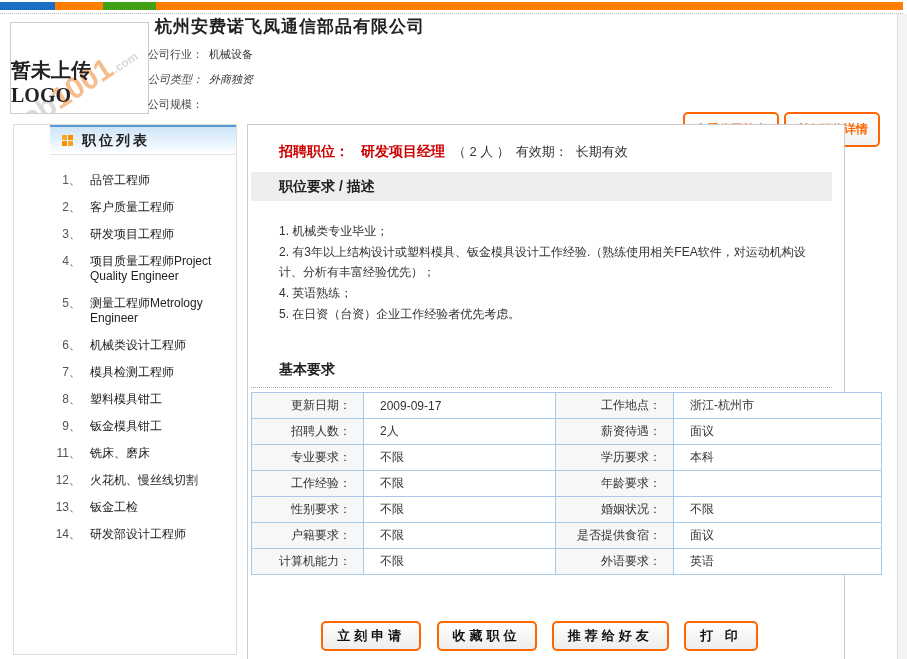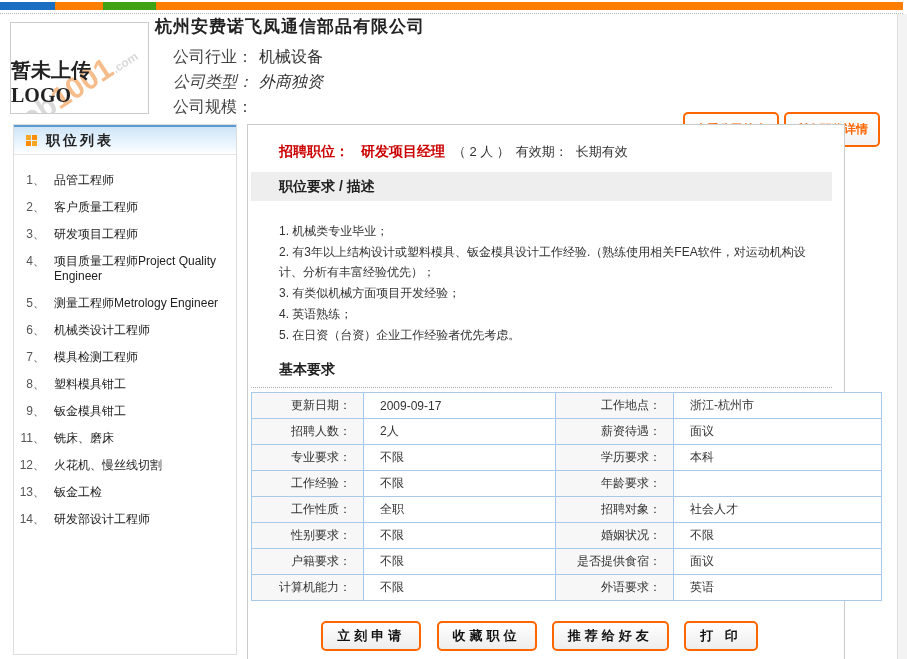--- a/index.html
+++ b/index.html
@@ -27,33 +27,33 @@
   .logo-watermark { position:absolute; left:-6px; top:48px; transform:rotate(-33deg);
     font-weight:bold; white-space:nowrap; pointer-events:none; }
   .wm-job  { font-size:30px; color:#d9d9d9; }
   .wm-1001 { font-size:30px; color:#f6bd8c; }
   .wm-com  { font-size:12px; color:#d9d9d9; }
   .logo-text { position:absolute; left:0; right:0; top:34px; text-align:left;
     font-size:20px; font-weight:bold; color:#222;
     font-family:"Liberation Serif","DejaVu Serif",serif; }
   .company-name { position:absolute; left:155px; top:15px; font-size:17px;
     font-weight:bold; color:#222; letter-spacing:1px; }
-  .company-field { position:absolute; left:173px; font-size:16px; color:#444; }
+  .company-field { position:absolute; left:148px; font-size:11px; color:#444; }
   .cf-0 { top:47px; } .cf-1 { top:72px;font-style:italic; } .cf-2 { top:97px; }
   .company-field .cf-value { margin-left:6px; color:#333; }
   .hdr-btn { position:absolute; top:112px; height:35px; padding:0 10px;
     border:2px solid #f60; border-radius:5px; color:#f60; font-weight:bold;
     font-size:12px; background:linear-gradient(#ffffff,#f3f3f3);
     cursor:pointer; line-height:19px; font-family:inherit; }
   .btn-intro { right:128px; }
   .btn-alljobs { right:27px; }
 
   
   .sidebar { position:absolute; left:13px; top:124px; width:224px; bottom:4px;
-    border:1px solid #ddd; background:#fff; }
+    border:1px solid #ddd; background:#fff;padding-left:36px; }
   .sidebar-header { border-top:2px solid #5b9bd5;
     background:linear-gradient(#cfe5f7,#eef7ff 70%,#ffffff); height:30px;
     display:flex; align-items:center; padding-left:12px; border-bottom:1px solid #e4e4e4; }
   .grid-icon { display:inline-grid; grid-template-columns:5px 5px; gap:1px; margin-right:9px; }
   .grid-icon i { width:5px; height:5px; }
   .grid-icon i:nth-child(1){ background:#f5a623; }
   .grid-icon i:nth-child(2){ background:#ff8c00; }
   .grid-icon i:nth-child(3){ background:#ff8c00; }
   .grid-icon i:nth-child(4){ background:#f5a623; }
   .sidebar-title { font-size:14px; font-weight:bold; color:#222; letter-spacing:3px; }
@@ -202,21 +202,20 @@
     <span class="posting-headcount">（ 2 人 ）</span>
     <span class="posting-validity-label">有效期：</span>
     <span class="posting-validity">长期有效</span>
   </div>
 
   <div class="section-band">职位要求 / 描述</div>
 
   <div class="desc-block">
     <p>1. 机械类专业毕业；</p>
     <p>2. 有3年以上结构设计或塑料模具、钣金模具设计工作经验.（熟练使用相关FEA软件，对运动机构设计、分析有丰富经验优先）；</p>
-    <p>3. 有类似机械方面项目开发经验；</p>
     <p>4. 英语熟练；</p>
     <p>5. 在日资（台资）企业工作经验者优先考虑。</p>
   </div>
 
   <div class="basic-header">基本要求</div>
 
   <table class="req-table">
     <colgroup>
         <col class="c1">
         <col class="c2">
@@ -242,26 +241,20 @@
       <td class="lbl">学历要求：</td>
       <td class="val">本科</td>
     </tr>
     <tr>
       <td class="lbl">工作经验：</td>
       <td class="val">不限</td>
       <td class="lbl">年龄要求：</td>
       <td class="val"></td>
     </tr>
     <tr>
-      <td class="lbl">工作性质：</td>
-      <td class="val">全职</td>
-      <td class="lbl">招聘对象：</td>
-      <td class="val">社会人才</td>
-    </tr>
-    <tr>
       <td class="lbl">性别要求：</td>
       <td class="val">不限</td>
       <td class="lbl">婚姻状况：</td>
       <td class="val">不限</td>
     </tr>
     <tr>
       <td class="lbl">户籍要求：</td>
       <td class="val">不限</td>
       <td class="lbl">是否提供食宿：</td>
       <td class="val">面议</td>

